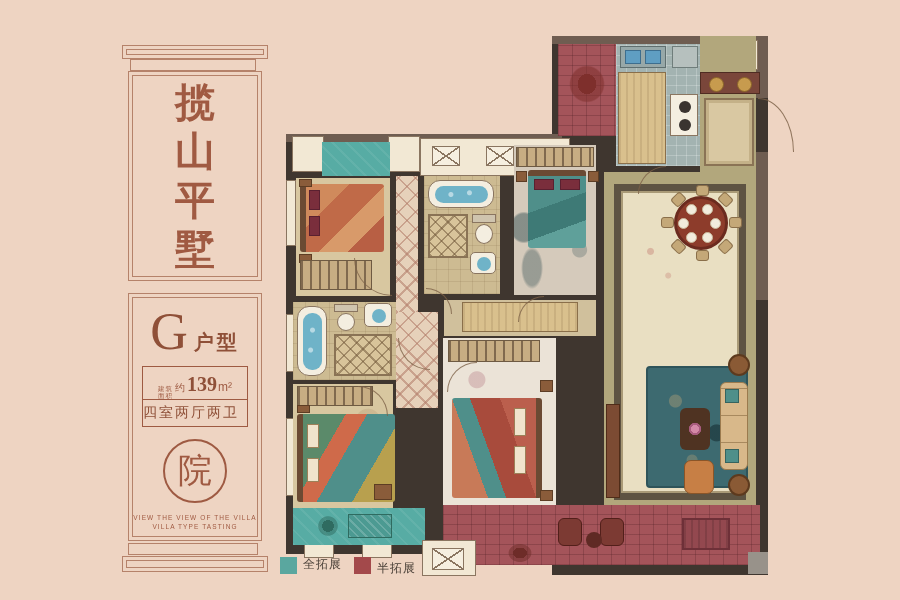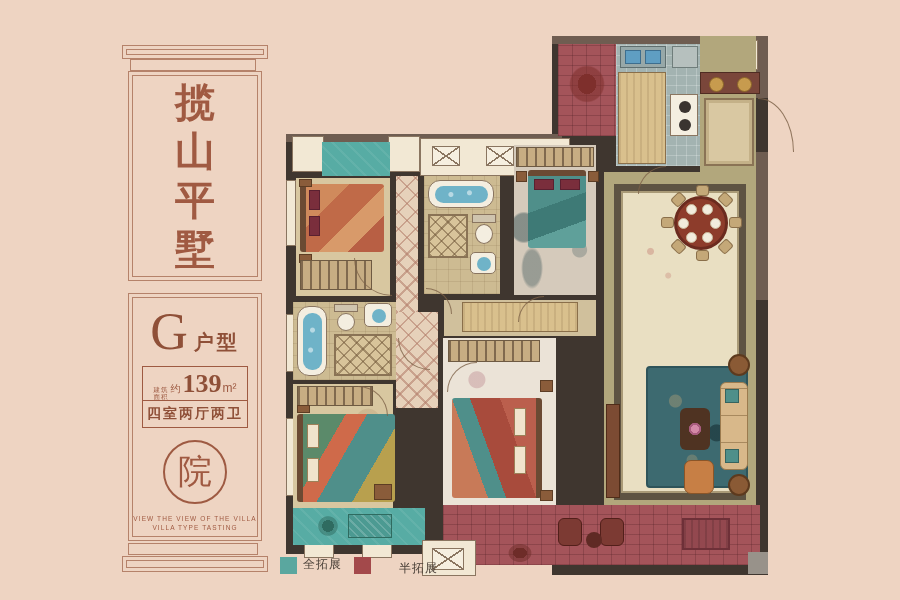--- a/index.html
+++ b/index.html
@@ -13,24 +13,24 @@
   
   .titlebox{display:flex;flex-direction:column;align-items:center;justify-content:center;gap:5px;}
   .titlebox span{font-size:40px;font-weight:bold;line-height:44px;color:#a05a42;}
   .grow{display:flex;align-items:baseline;justify-content:center;margin-top:12px;}
   .gletter{font-size:52px;line-height:52px;color:#8f5038;}
   .gtype{font-size:20px;letter-spacing:3px;margin-left:6px;font-weight:bold;color:#8f5038;}
   .areabox{width:106px;margin:8px auto 0;border:1.5px solid #9e5a42;box-sizing:border-box;}
   .arearow1{display:flex;align-items:baseline;justify-content:center;padding:2px 2px 0;}
   .prefix{display:flex;flex-direction:column;font-size:6.5px;line-height:7px;letter-spacing:1px;}
   .approx{font-size:10px;margin:0 2px;}
-  .areaval{font-size:26px;line-height:30px;font-weight:bold;color:#8f5038;}
+  .areaval{font-size:20px;line-height:30px;font-weight:bold;color:#8f5038;}
   .areaunit{font-size:12px;margin-left:1px;}
-  .arearow2{border-top:1.5px solid #9e5a42;font-size:14px;letter-spacing:2px;text-align:center;
-            padding:4px 0;font-weight:bold;color:#8f5038;}
+  .arearow2{border-top:1.5px solid #9e5a42;font-size:14px;letter-spacing:2px;text-align:left;
+            padding:4px 0;font-weight:normal;color:#8f5038;}
   .seal{width:60px;height:60px;border:2.5px solid #9e5a42;border-radius:50%;margin:12px auto 0;
         display:flex;align-items:center;justify-content:center;font-size:34px;color:#a05a42;}
   .caption{margin-top:10px;font-size:6.5px;letter-spacing:1.1px;text-align:center;line-height:9px;color:#a05a42;}
 
   
   .wall{background:#3f362f;}
   .brown{background:#6f5d51;}
   .cream{background:#f2e8d4;border:1px solid #8a7560;box-sizing:border-box;}
   .xwin{position:absolute;background:#f6efe0;border:1px solid #8a7560;box-sizing:border-box;
         background-image:
@@ -274,16 +274,16 @@
     <div class="arc" style="left:398px;top:338px;width:32px;height:32px;border-left:1.2px solid rgba(125,98,72,.8);border-bottom:1.2px solid rgba(125,98,72,.8);border-radius:0 0 0 100%;"></div>
     <div class="arc" style="left:358px;top:386px;width:30px;height:30px;border-right:1.2px solid rgba(125,98,72,.8);border-top:1.2px solid rgba(125,98,72,.8);border-radius:0 100% 0 0;"></div>
     <div class="arc" style="left:447px;top:362px;width:30px;height:30px;border-left:1.2px solid rgba(125,98,72,.8);border-top:1.2px solid rgba(125,98,72,.8);border-radius:100% 0 0 0;"></div>
     <div class="arc" style="left:638px;top:166px;width:28px;height:28px;border-left:1.2px solid rgba(125,98,72,.8);border-top:1.2px solid rgba(125,98,72,.8);border-radius:100% 0 0 0;"></div>
   </div>
 
   <div>
     <div class="sw sw-teal" style="left:280px;top:557px;"></div>
     <div class="abs legend-label" style="left:303px;top:556px;">全拓展</div>
     <div class="sw sw-maroon" style="left:354px;top:557px;"></div>
-    <div class="abs legend-label" style="left:399px;top:560px;">半拓展</div>
+    <div class="abs legend-label" style="left:377px;top:560px;">半拓展</div>
   </div>
 
 </div>
 
 </body></html>

